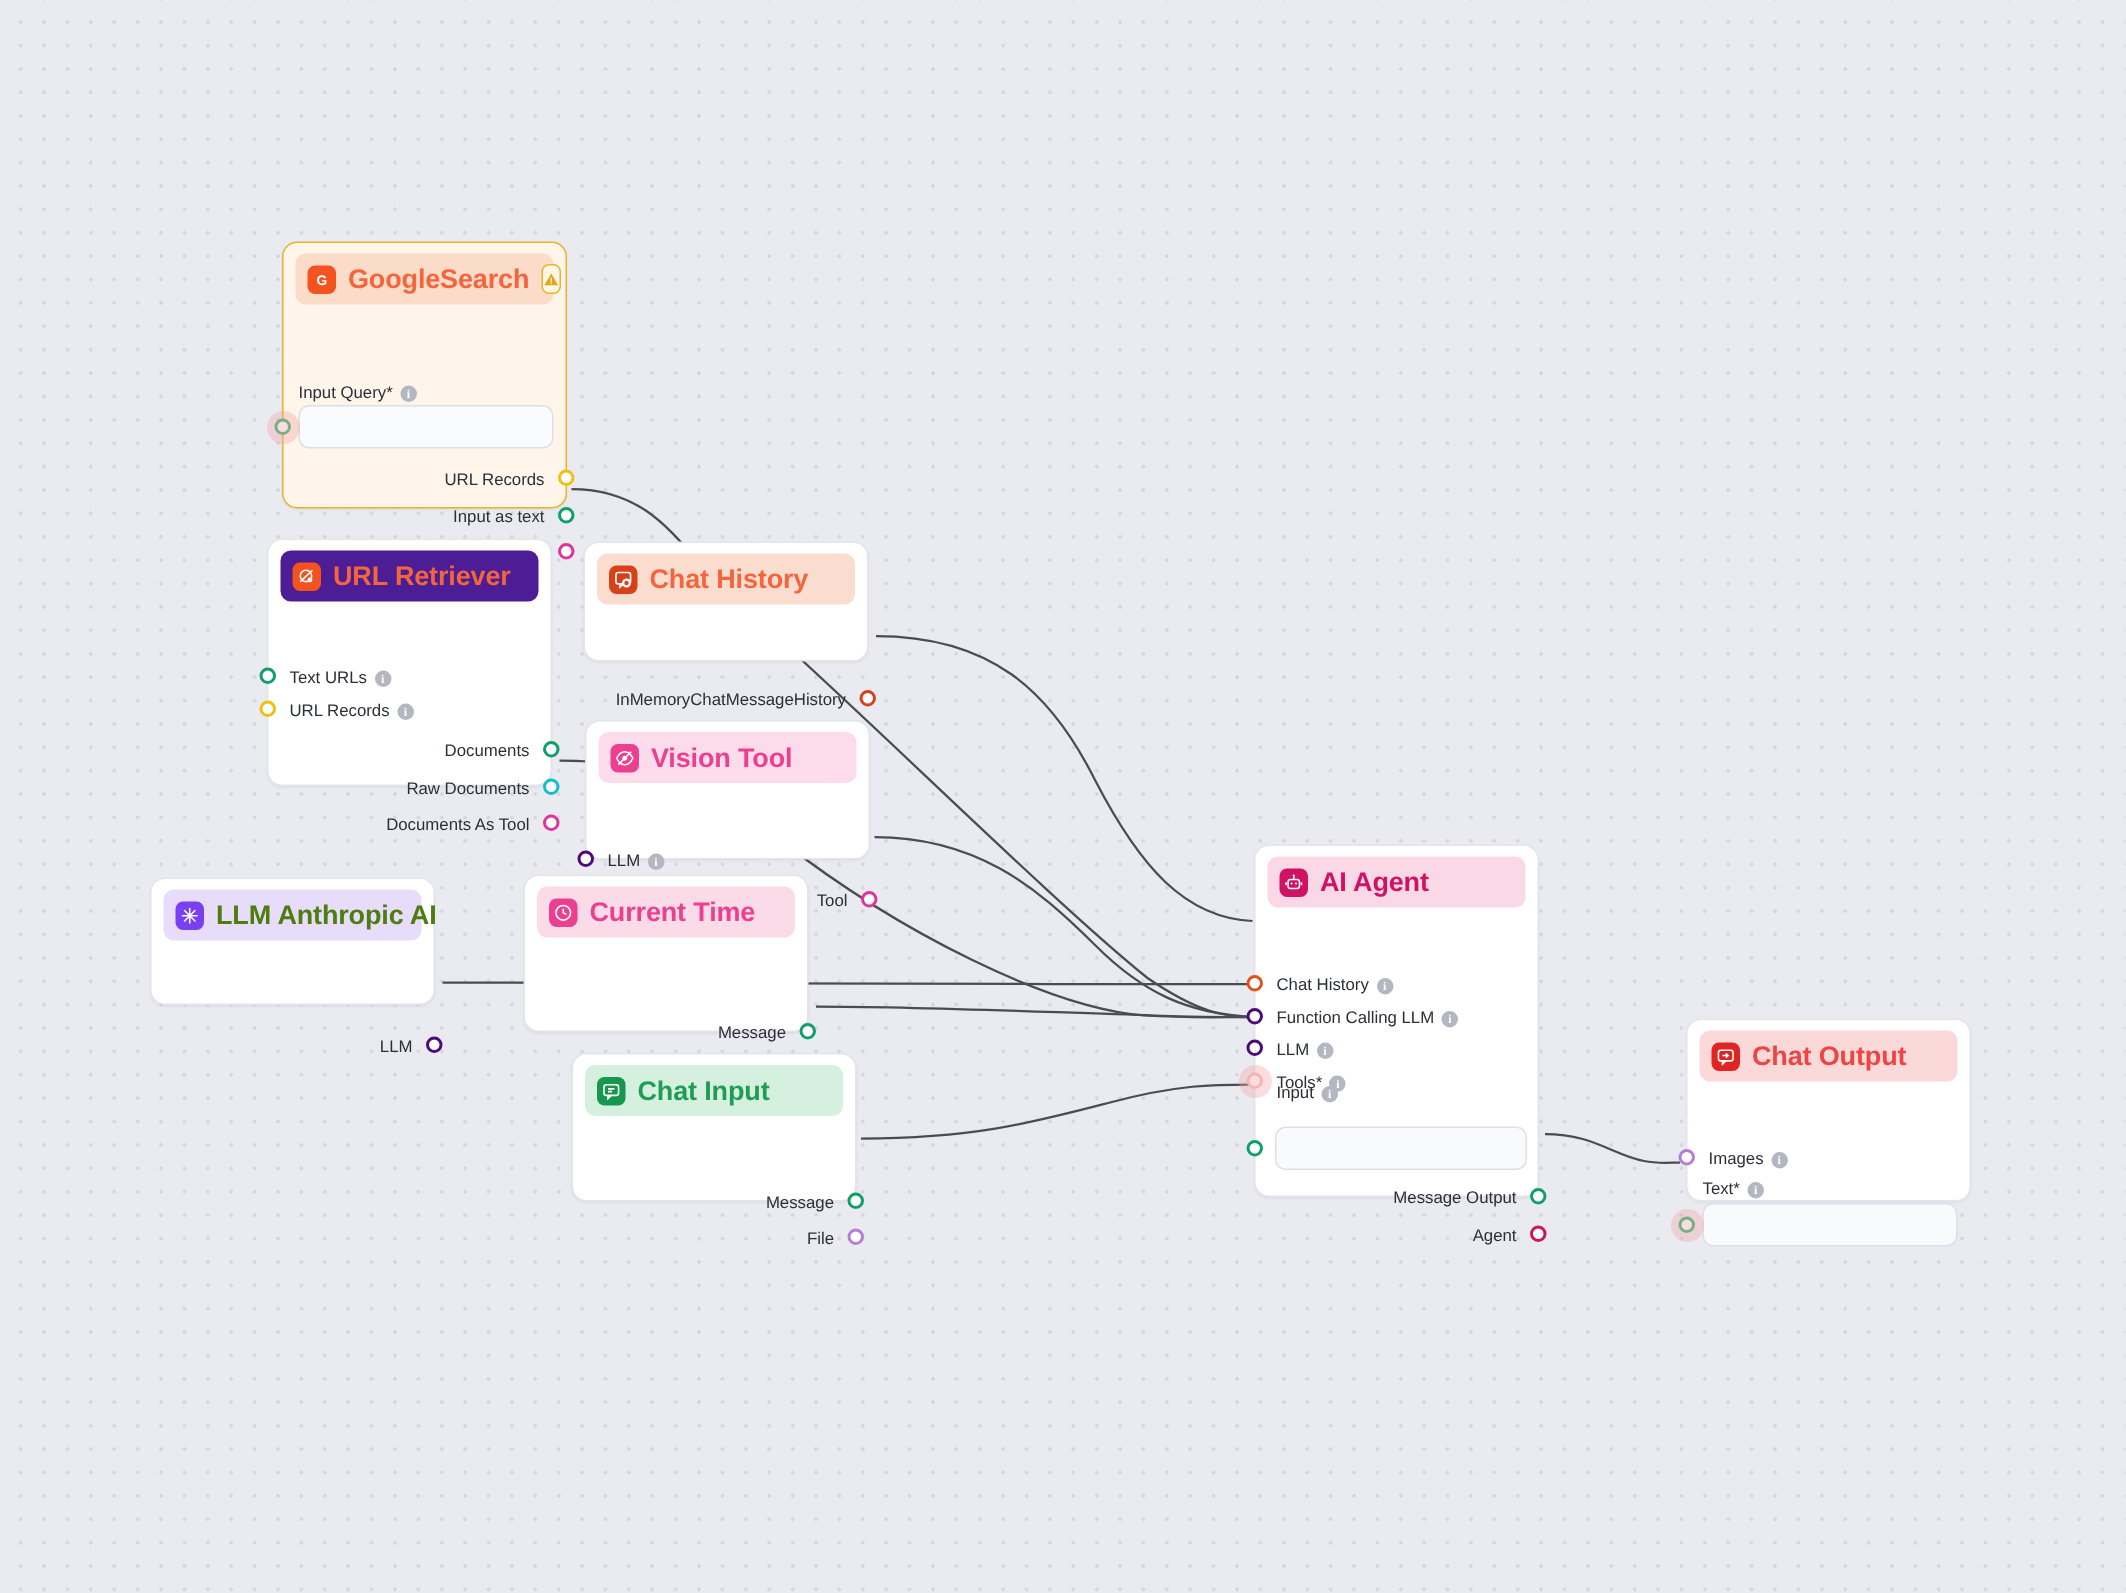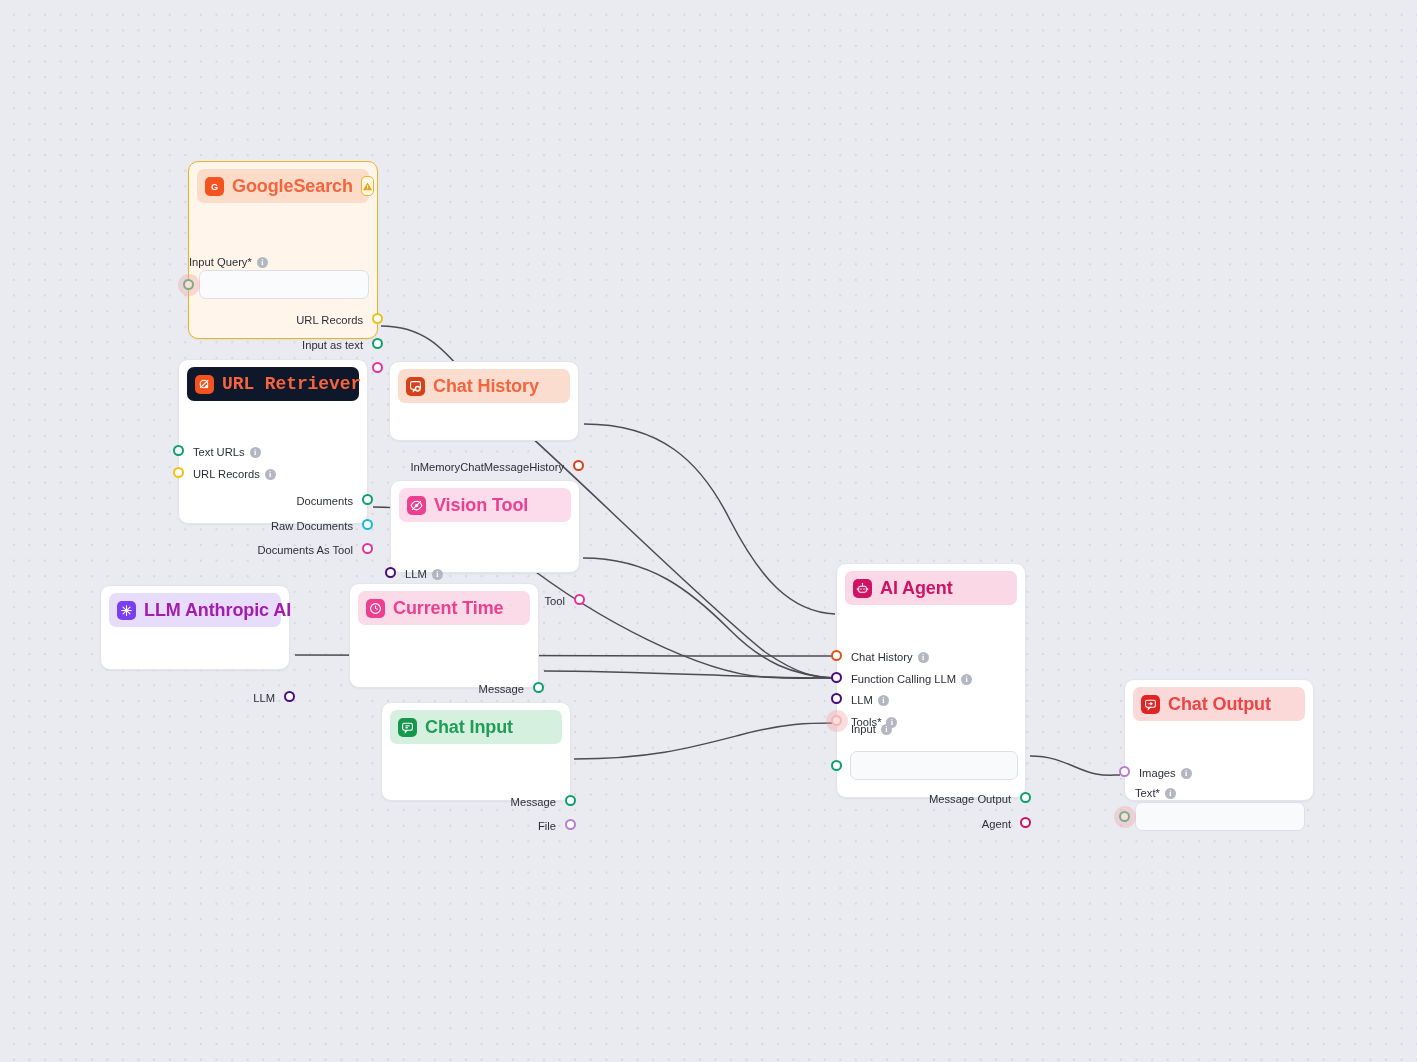--- a/index.html
+++ b/index.html
@@ -183,21 +183,21 @@
       <span class="node-title" style="color:#f4643d;">GoogleSearch</span>
       <span class="warn-badge">
         <svg width="11" height="11" viewBox="0 0 24 24">
             <path d="M12 3 L22 20 H2 Z" fill="#e8a317"></path>
             <rect x="11" y="9" width="2" height="6" fill="#fff7e6"></rect>
             <rect x="11" y="16" width="2" height="2" fill="#fff7e6"></rect>
           </svg>
       </span>
     </div>
     <div class="node-body">
-      <div class="field-label" style="left:0; top:53px;">
+      <div class="field-label" style="left:10px; top:53px;">
         <span>Input Query</span>
           <span class="req-star">*</span>
           <span class="info-icon">i</span>
       </div>
       <div class="handle glow" style="left:-6px; top:76px; border-color:#2fb97a;"></div>
       <input class="text-field" style="left: 10px; top: 67px; width: 170px; height: 29px; font-family: &quot;Liberation Sans&quot;, sans-serif; font-size: 11px; padding: 0px 8px; color: rgb(44, 46, 56); outline: none;" placeholder="">
 
       <div class="port-row right" style="top:110px;">
         <span class="port-label">URL Records</span>
       </div>
@@ -209,21 +209,21 @@
       <div class="handle" style="right:-6px; top:135px; border-color:#0fa06a;"></div>
 
       <div class="port-row right" style="top:159px;">
         <span class="port-label">Google Search as Tool</span>
       </div>
       <div class="handle" style="right:-6px; top:159px; border-color:#e0339b;"></div>
     </div>
   </div>
 
   <div class="node" style="left:178px; top:359px; width:190px; height:165px;">
-    <div class="node-header" style="background:#0f172a;font-family:Liberation Mono, monospace;">
+    <div class="node-header" style="background:#4c1d95;">
       <span class="node-icon" style="background:#f4521f;">
         <svg width="13" height="13" viewBox="0 0 24 24" fill="none" stroke="#ffffff" stroke-width="2">
             <circle cx="11" cy="11" r="7"></circle>
             <line x1="4" y1="18" x2="19" y2="4"></line>
             <circle cx="16" cy="16" r="3" fill="#ffffff" stroke="none"></circle>
           </svg>
       </span>
       <span class="node-title" style="color:#f4643d;">URL Retriever</span>
     </div>
     <div class="node-body">
@@ -304,21 +304,21 @@
   <div class="node" style="left:100px; top:585px; width:190px; height:85px;">
     <div class="node-header" style="background:#e7ddfb;">
       <span class="node-icon" style="background:#7b3ff2;">
         <svg width="13" height="13" viewBox="0 0 24 24" stroke="#ffffff" stroke-width="1.9" stroke-linecap="round">
             <line x1="12" y1="3" x2="12" y2="21"></line>
             <line x1="3" y1="12" x2="21" y2="12"></line>
             <line x1="5.6" y1="5.6" x2="18.4" y2="18.4"></line>
             <line x1="18.4" y1="5.6" x2="5.6" y2="18.4"></line>
           </svg>
       </span>
-      <span class="node-title" style="color:#a21caf;">LLM Anthropic AI</span>
+      <span class="node-title" style="color:#4d7c0f;">LLM Anthropic AI</span>
     </div>
     <div class="node-body">
       <div class="port-row right" style="top:64px;">
         <span class="port-label">LLM</span>
       </div>
       <div class="handle" style="right:-6px; top:64px; border-color:#4b0b7a;"></div>
     </div>
   </div>
 
   <div class="node" style="left:349px; top:583px; width:190px; height:105px;">

